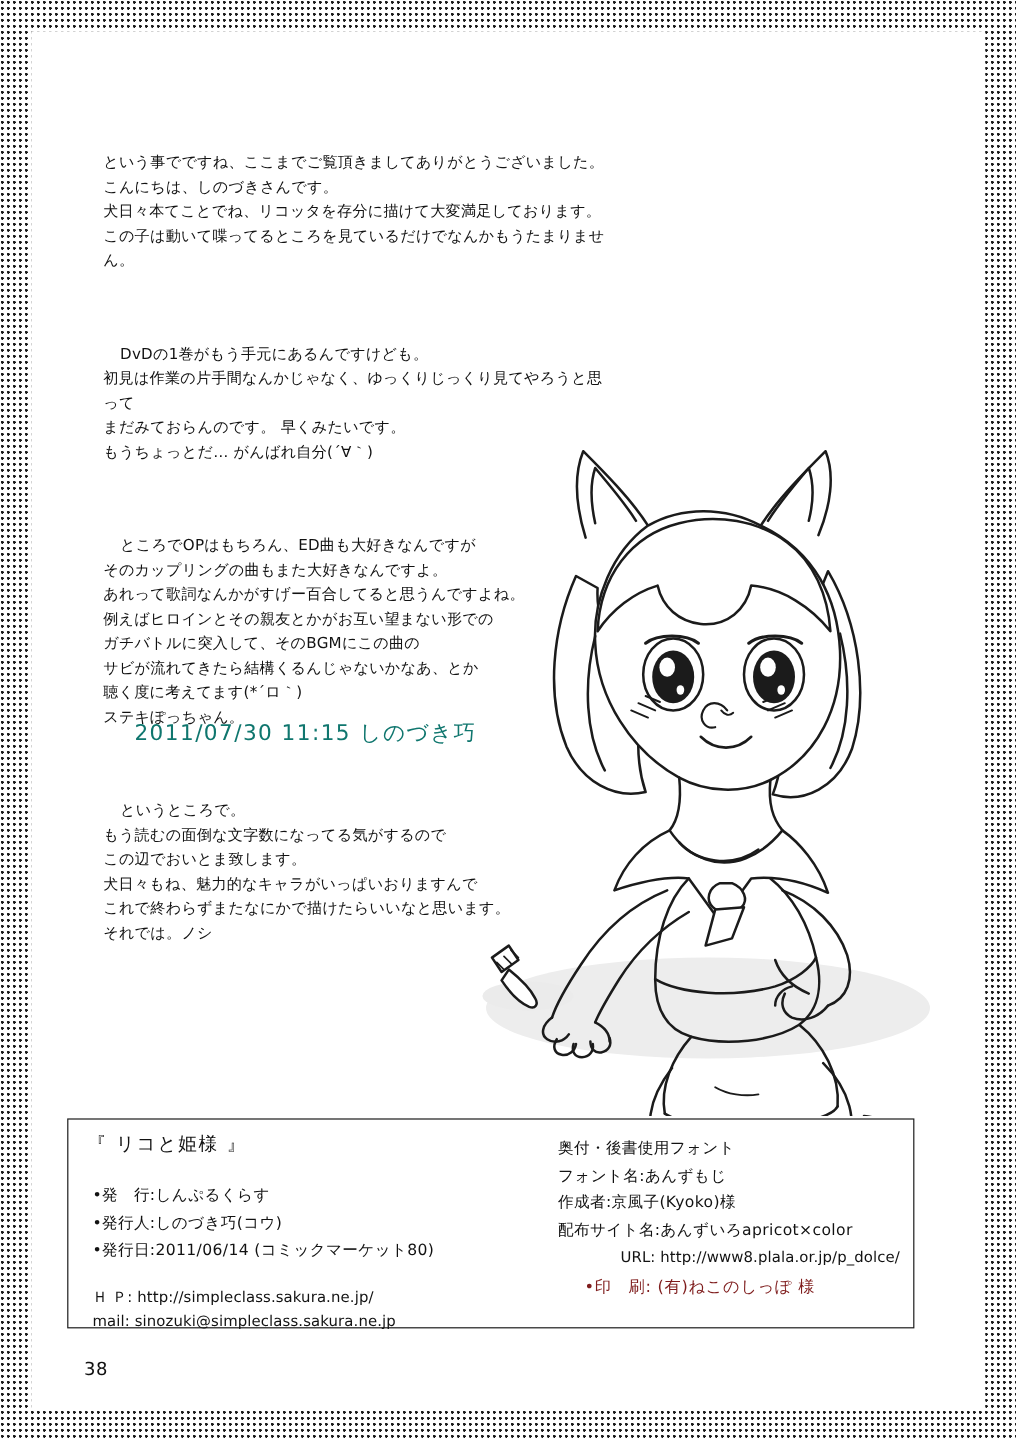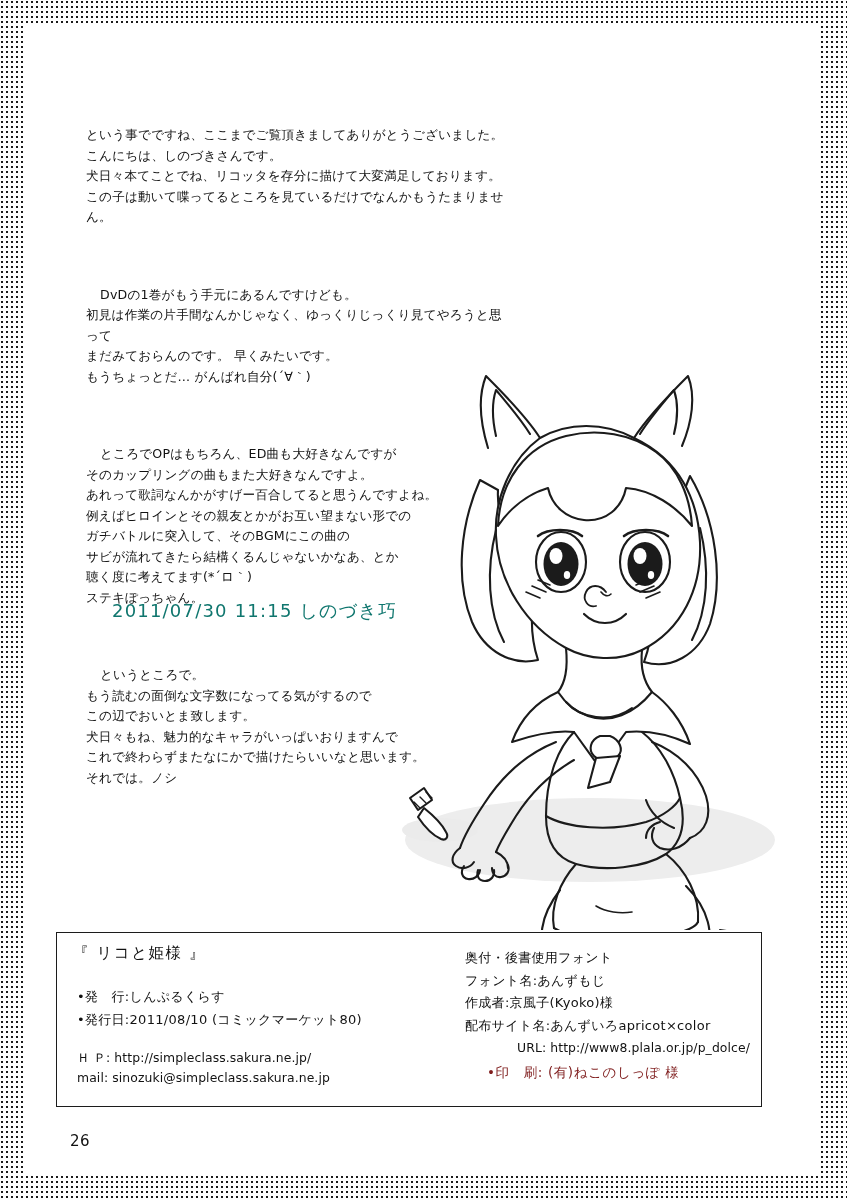--- a/index.html
+++ b/index.html
@@ -283,32 +283,33 @@
         <path d="M276 272 c-6 -8 -16 -8 -20 0 c-4 8 2 16 10 14" stroke-width="1.8" transform="translate(-30 -10) scale(1)"></path>
       </g>
     </svg>
   </div>
 
   <div class="colophon">
     <div class="colophon-title">『 リコと姫様 』</div>
 
     <div class="col-left">
       <div class="row">•発　行:しんぷるくらす</div>
-      <div class="row">•発行日:2011/08/10 (コミックマーケット80)</div>
+      <div class="row">•発行人:しのづき巧(コウ)</div>
+      <div class="row">•発行日:2011/06/14 (コミックマーケット80)</div>
       <div class="contact">
         <div>Ｈ Ｐ: http://simpleclass.sakura.ne.jp/</div>
         <div>mail: sinozuki@simpleclass.sakura.ne.jp</div>
       </div>
     </div>
 
     <div class="col-right">
       <div>奥付・後書使用フォント</div>
       <div>フォント名:あんずもじ</div>
       <div>作成者:京風子(Kyoko)様</div>
       <div>配布サイト名:あんずいろapricot×color</div>
       <div class="url">URL: http://www8.plala.or.jp/p_dolce/</div>
     </div>
 
     <div class="col-print">•印　刷: (有)ねこのしっぽ 様</div>
   </div>
 
-  <div class="page-number">26</div>
+  <div class="page-number">38</div>
 </div>
 
 </body></html>

